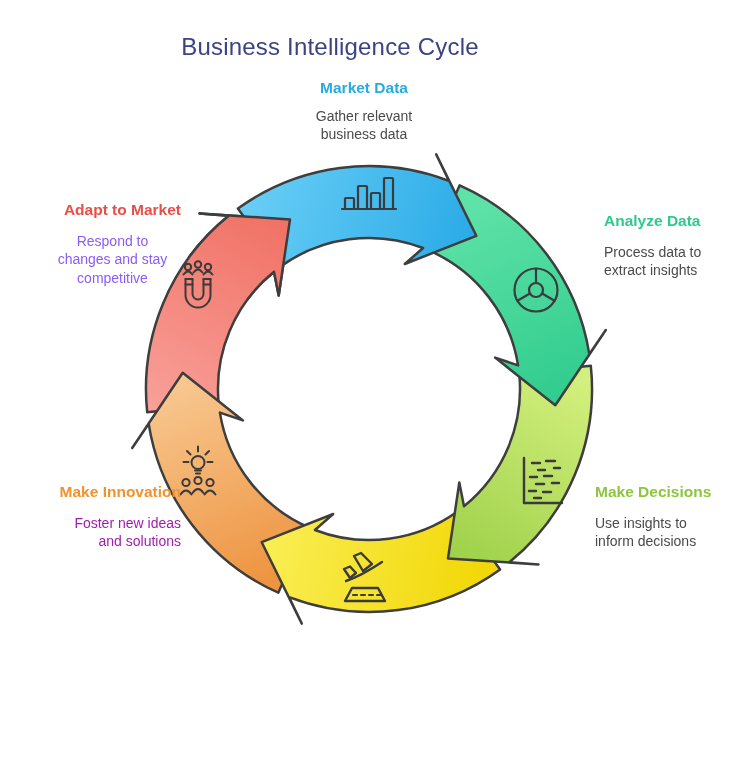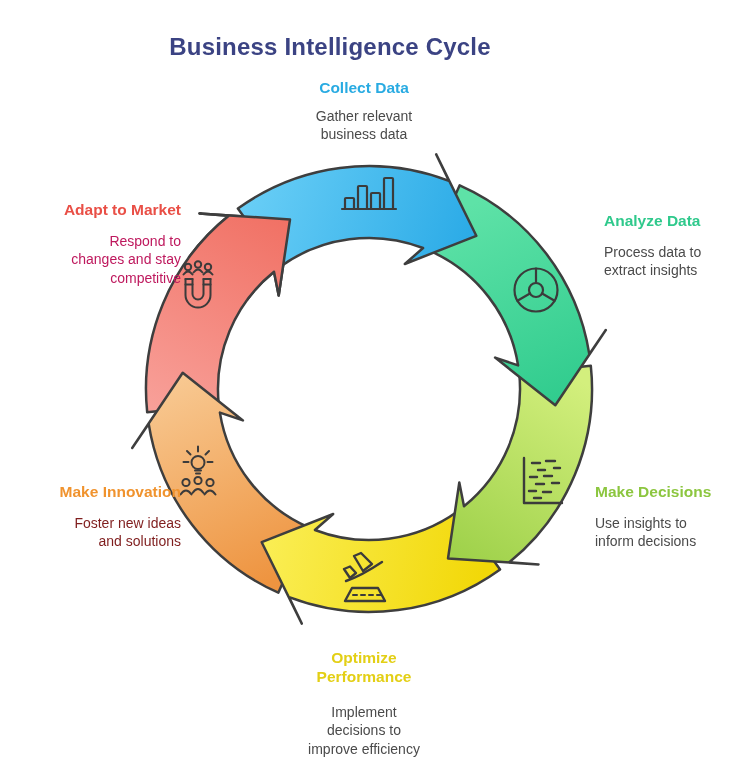--- a/index.html
+++ b/index.html
@@ -5,21 +5,21 @@
   html,body{margin:0;padding:0;background:#ffffff;}
   .page{
     position:relative;
     width:738px;height:759px;
     background:#ffffff;
     font-family:"Liberation Sans", sans-serif;
     overflow:hidden;
   }
   .title{
     position:absolute;left:0;top:17px;width:660px;
-    text-align:center;font-size:24px;font-weight:bold;
+    text-align:center;font-size:24px;font-weight:normal;
     letter-spacing:.2px;
   }
   .diagram-svg{position:absolute;left:0;top:0;}
   .step-block{position:absolute;}
   .step-heading{
     font-size:15.5px;font-weight:bold;line-height:1.22;
     white-space:pre-line;
   }
   .step-desc{
     font-size:14px;line-height:1.32;margin-top:12px;
@@ -127,51 +127,44 @@
         <circle cx="208" cy="267" r="3.2"></circle>
         <path d="M183.5,274.5 Q188,268.5 192.5,274.5 M193.5,272.5 Q198,266.5 202.5,272.5 M203.5,274.5 Q208,268.5 212.5,274.5"></path>
         <path d="M185.5,279 L185.5,295 A12.5,12.5 0 0 0 210.5,295 L210.5,279"></path>
         <path d="M192.5,279 L192.5,294 A5.5,5.5 0 0 0 203.5,294 L203.5,279"></path>
         <path d="M185.5,279 H192.5 M203.5,279 H210.5 M185.5,284.5 H192.5 M203.5,284.5 H210.5"></path>
       </g>
     </g>
   </svg>
 
   <div class="step-block blk-collect ta-c">
-    <div class="step-heading" style="color: rgb(41, 171, 226);">Collect Data</div>
+    <div class="step-heading" style="color: rgb(41, 171, 226);">Market Data</div>
     <div class="step-desc" style="color: rgb(74, 74, 74);">Gather relevant
 business data</div>
   </div>
 
   <div class="step-block blk-analyze ta-l">
     <div class="step-heading" style="color: rgb(47, 201, 140);">Analyze Data</div>
     <div class="step-desc" style="color: rgb(74, 74, 74);">Process data to
 extract insights</div>
   </div>
 
   <div class="step-block blk-decisions ta-l">
     <div class="step-heading" style="color: rgb(140, 198, 63);">Make Decisions</div>
     <div class="step-desc" style="color: rgb(74, 74, 74);">Use insights to
 inform decisions</div>
   </div>
 
-  <div class="step-block blk-optimize ta-c">
-    <div class="step-heading" style="color: rgb(227, 207, 21);">Optimize
-Performance</div>
-    <div class="step-desc" style="color: rgb(74, 74, 74);">Implement
-decisions to
-improve efficiency</div>
-  </div>
 
   <div class="step-block blk-innovation ta-r">
     <div class="step-heading" style="color: rgb(240, 147, 46);">Make Innovation</div>
-    <div class="step-desc" style="color: #7f1d1d;">Foster new ideas
+    <div class="step-desc" style="color: #a21caf;">Foster new ideas
 and solutions</div>
   </div>
 
   <div class="step-block blk-adapt ta-r">
     <div class="step-heading" style="color: rgb(233, 79, 70);">Adapt to Market</div>
-    <div class="step-desc" style="color: #be185d;">Respond to
+    <div class="step-desc" style="color: #8b5cf6; text-align: center;">Respond to
 changes and stay
 competitive</div>
   </div>
 
 </div>
 
 </body></html>

